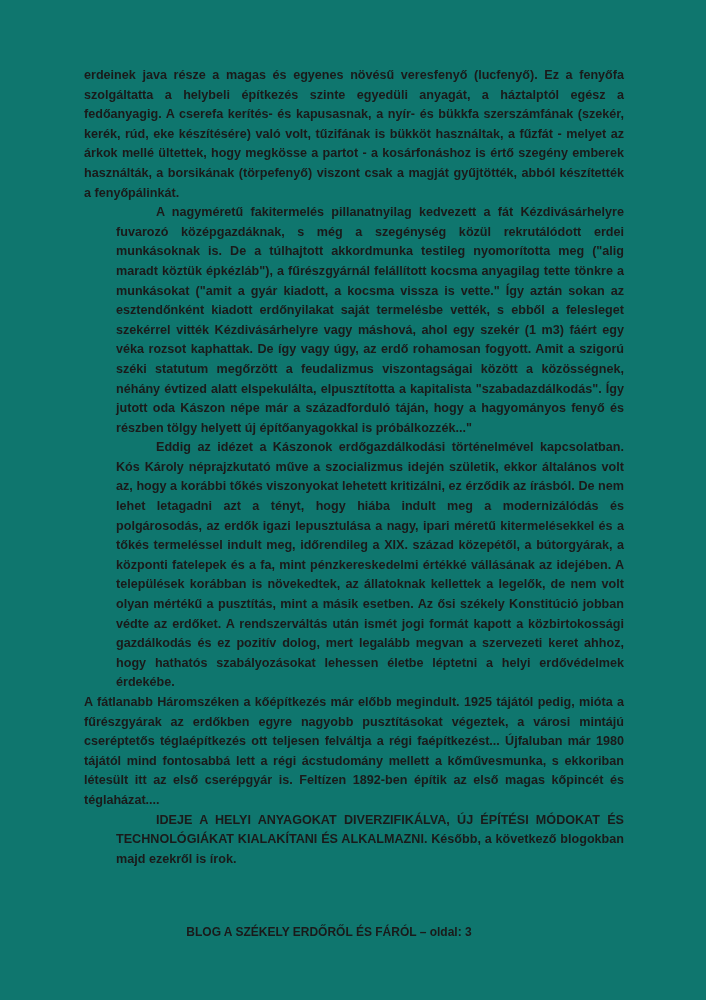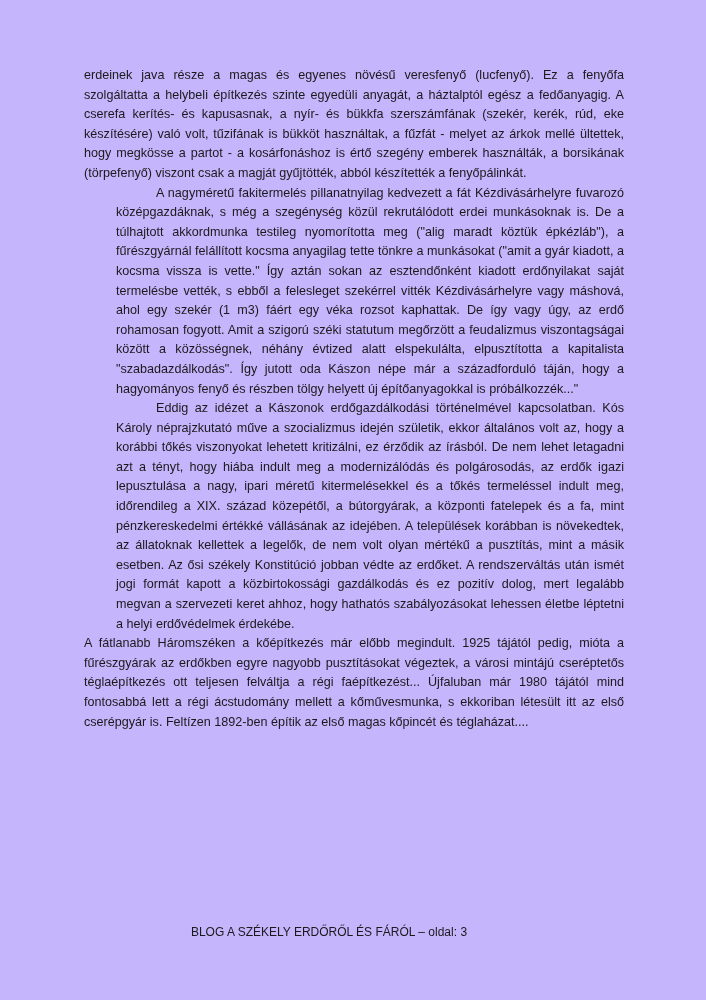--- a/index.html
+++ b/index.html
@@ -1,18 +1,18 @@
 <!DOCTYPE html>
 <html><head>
 <meta charset="utf-8">
 <style>
   html, body { margin: 0; padding: 0; background: #ffffff; }
   body { width: 706px; height: 1000px; position: relative; overflow: hidden; }
   .page {
-    position: absolute; left: 0; top: 0; width: 706px; height: 1000px; background: #c4b5fd;
+    position: absolute; left: 0; top: 0; width: 706px; height: 1000px; background: #0f766e; font-weight: bold;
   }
   .content {
     position: absolute; left: 84px; top: 66px; width: 540px;
     font-family: "Liberation Sans", sans-serif;
     font-size: 12.6px; line-height: 19.6px; color: #1a1a1a;
     text-align: justify;
   }
   .content p { margin: 0; }
   .content p.indent { text-indent: 40px; margin-left: 32px; }
   .footer {
@@ -22,15 +22,16 @@
 </style>
 </head>
 <body>
 
 <div class="page">
   <div class="content">
     <p>erdeinek java része a magas és egyenes növésű veresfenyő (lucfenyő). Ez a fenyőfa szolgáltatta a helybeli építkezés szinte egyedüli anyagát, a háztalptól egész a fedőanyagig. A cserefa kerítés- és kapusasnak, a nyír- és bükkfa szerszámfának (szekér, kerék, rúd, eke készítésére) való volt, tűzifának is bükköt használtak, a fűzfát - melyet az árkok mellé ültettek, hogy megkösse a partot - a kosárfonáshoz is értő szegény emberek használták, a borsikának (törpefenyő) viszont csak a magját gyűjtötték, abból készítették a fenyőpálinkát.</p>
     <p class="indent">A nagyméretű fakitermelés pillanatnyilag kedvezett a fát Kézdivásárhelyre fuvarozó középgazdáknak, s még a szegénység közül rekrutálódott erdei munkásoknak is. De a túlhajtott akkordmunka testileg nyomorította meg ("alig maradt köztük épkézláb"), a fűrészgyárnál felállított kocsma anyagilag tette tönkre a munkásokat ("amit a gyár kiadott, a kocsma vissza is vette." Így aztán sokan az esztendőnként kiadott erdőnyilakat saját termelésbe vették, s ebből a felesleget szekérrel vitték Kézdivásárhelyre vagy máshová, ahol egy szekér (1 m3) fáért egy véka rozsot kaphattak. De így vagy úgy, az erdő rohamosan fogyott. Amit a szigorú széki statutum megőrzött a feudalizmus viszontagságai között a közösségnek, néhány évtized alatt elspekulálta, elpusztította a kapitalista "szabadazdálkodás". Így jutott oda Kászon népe már a századforduló táján, hogy a hagyományos fenyő és részben tölgy helyett új építőanyagokkal is próbálkozzék..."</p>
     <p class="indent">Eddig az idézet a Kászonok erdőgazdálkodási történelmével kapcsolatban. Kós Károly néprajzkutató műve a szocializmus idején születik, ekkor általános volt az, hogy a korábbi tőkés viszonyokat lehetett kritizálni, ez érződik az írásból. De nem lehet letagadni azt a tényt, hogy hiába indult meg a modernizálódás és polgárosodás, az erdők igazi lepusztulása a nagy, ipari méretű kitermelésekkel és a tőkés termeléssel indult meg, időrendileg a XIX. század közepétől, a bútorgyárak, a központi fatelepek és a fa, mint pénzkereskedelmi értékké vállásának az idejében. A települések korábban is növekedtek, az állatoknak kellettek a legelők, de nem volt olyan mértékű a pusztítás, mint a másik esetben. Az ősi székely Konstitúció jobban védte az erdőket. A rendszerváltás után ismét jogi formát kapott a közbirtokossági gazdálkodás és ez pozitív dolog, mert legalább megvan a szervezeti keret ahhoz, hogy hathatós szabályozásokat lehessen életbe léptetni a helyi erdővédelmek érdekébe.</p>
     <p>A fátlanabb Háromszéken a kőépítkezés már előbb megindult. 1925 tájától pedig, mióta a fűrészgyárak az erdőkben egyre nagyobb pusztításokat végeztek, a városi mintájú cseréptetős téglaépítkezés ott teljesen felváltja a régi faépítkezést... Újfaluban már 1980 tájától mind fontosabbá lett a régi ácstudomány  mellett a kőművesmunka, s ekkoriban létesült itt az első cserépgyár is. Feltízen 1892-ben építik az első magas kőpincét és téglaházat....</p>
+    <p class="indent">IDEJE A HELYI ANYAGOKAT DIVERZIFIKÁLVA, ÚJ ÉPÍTÉSI MÓDOKAT ÉS TECHNOLÓGIÁKAT KIALAKÍTANI ÉS ALKALMAZNI. Később, a következő blogokban majd ezekről is írok.</p>
   </div>
   <div class="footer">BLOG A SZÉKELY ERDŐRŐL ÉS FÁRÓL – oldal: 3</div>
 </div>
 
 </body></html>

